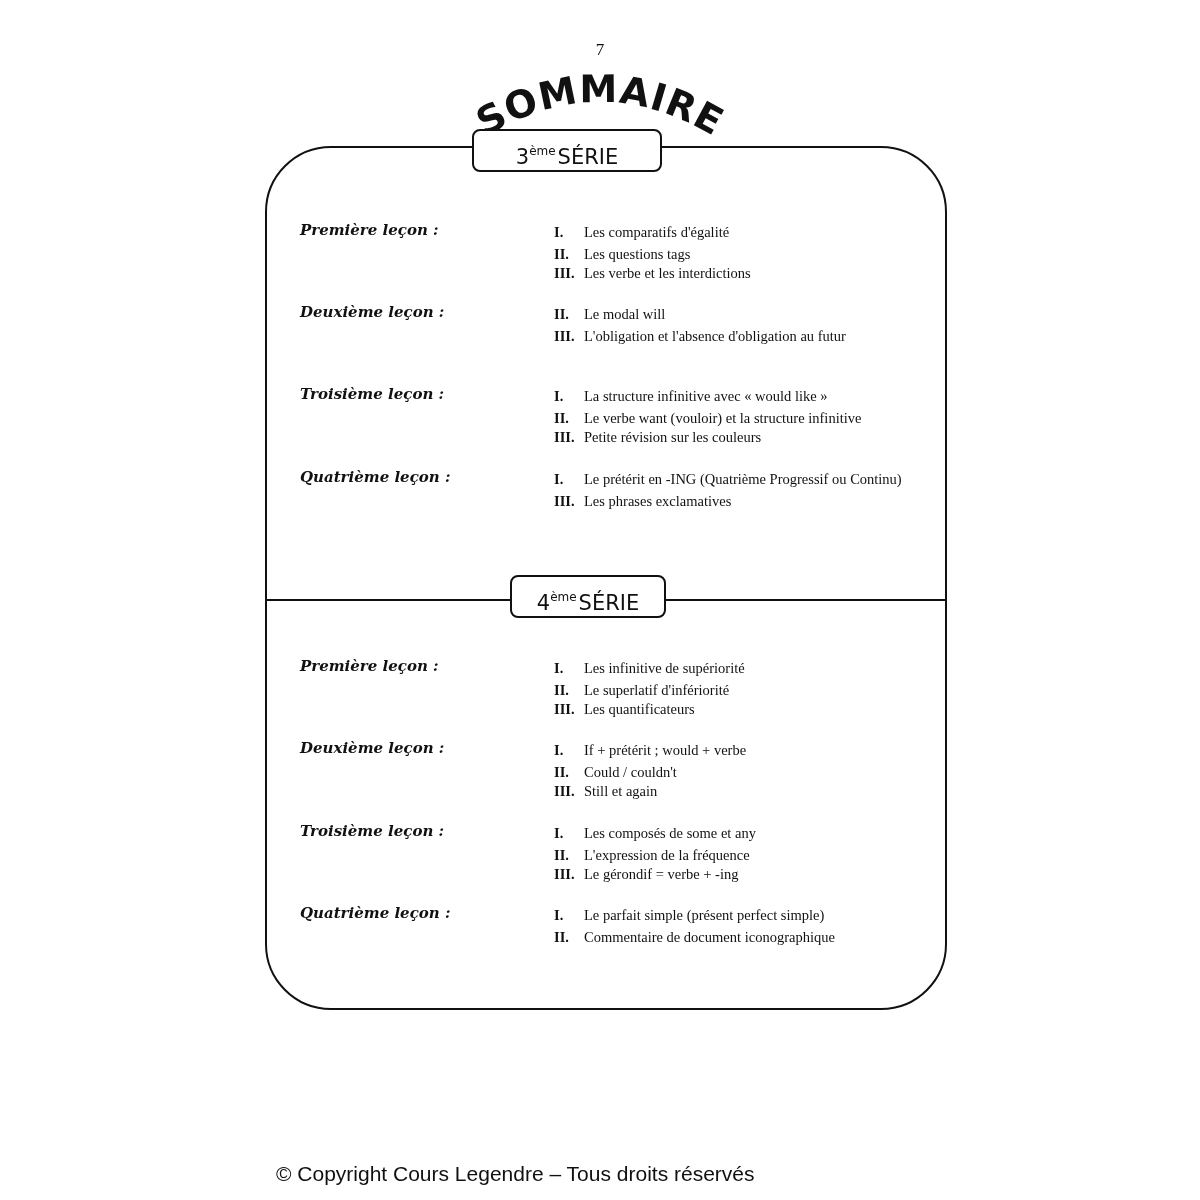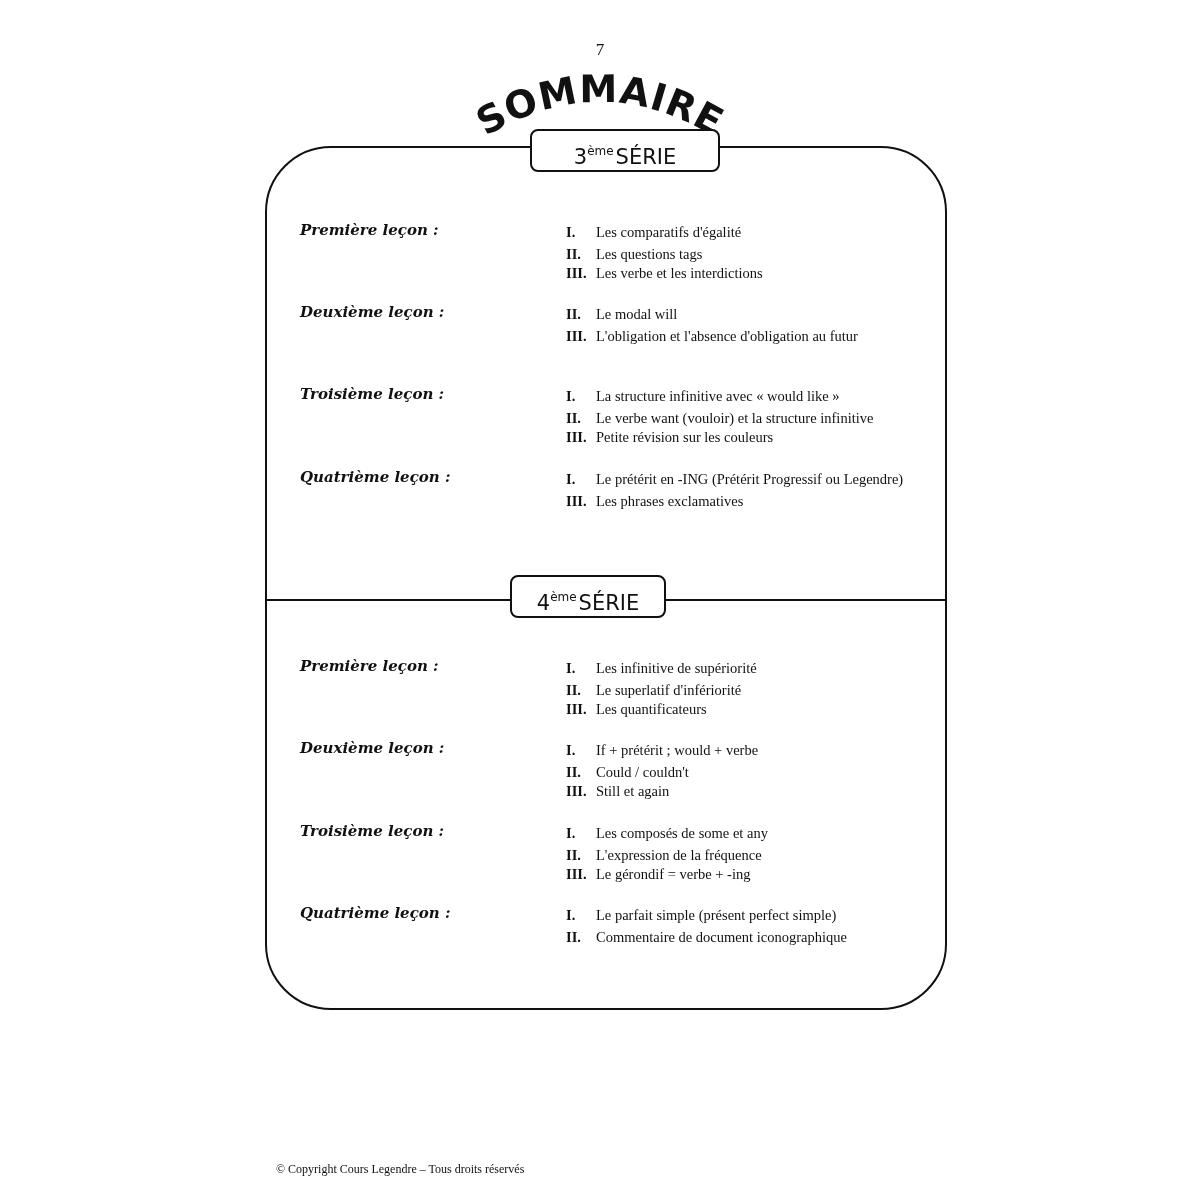--- a/index.html
+++ b/index.html
@@ -8,31 +8,31 @@
     font-family: "Liberation Serif", serif; font-size: 17px; }
   .title-svg { position: absolute; left: 470px; top: 72px; width: 260px; height: 70px; }
   .frame { position: absolute; left: 265px; top: 146px; width: 682px; height: 864px;
     border: 2px solid #111; border-radius: 66px; box-sizing: border-box; }
   .divider { position: absolute; left: 265px; top: 599px; width: 682px; height: 0;
     border-top: 2px solid #111; }
   .serie-box { position: absolute; background: #fff; border: 2px solid #111; border-radius: 8px;
     box-sizing: border-box; text-align: center;
     font-family: "DejaVu Sans", sans-serif; font-size: 21px; line-height: 40px; }
   .serie-box sup { font-size: 12px; vertical-align: 9px; margin-right: 2px; }
-  .serie-3 { left: 530px; top: 129px; width: 190px; height: 43px; }
+  .serie-3 { left: 472px; top: 129px; width: 190px; height: 43px; }
   .serie-4 { left: 510px; top: 575px; width: 156px; height: 43px; }
   .lesson { position: absolute; left: 300px; width: 620px; }
   .lesson-label { position: absolute; left: 0; top: 0;
     font-family: "DejaVu Serif", serif; font-style: italic; font-weight: bold; font-size: 15px; }
-  .items { position: absolute; left: 266px; top: 2px; }
+  .items { position: absolute; left: 254px; top: 2px; }
   .item { font-family: "Liberation Serif", serif; font-size: 14.5px; height: 19px; line-height: 19px; white-space: nowrap; }
   .item:first-child { height: 22px; }
   .num { display: inline-block; width: 30px; font-weight: bold; }
   .footer { position: absolute; left: 276px; top: 1162px;
-    font-family: Liberation Serif, serif; font-size: 12px; text-align: right; }
+    font-family: Liberation Sans, sans-serif; font-size: 21px; text-align: right; }
 </style>
 </head>
 <body>
 
 <div class="page-num">7</div>
 
 <svg class="title-svg" viewBox="0 0 260 70">
   <defs>
     <path id="arc" d="M 20 62 Q 130 -2 240 62" fill="none"></path>
   </defs>
@@ -71,21 +71,21 @@
   <div class="lesson-label">Troisième leçon :</div>
   <div class="items">
     <div class="item"><span class="num">I.</span><span>La structure infinitive  avec  « would like »</span></div>
     <div class="item"><span class="num">II.</span><span>Le verbe want (vouloir) et la structure infinitive</span></div>
     <div class="item"><span class="num">III.</span><span>Petite révision sur les couleurs</span></div>
   </div>
 </div>
 <div class="lesson" style="top:468px">
   <div class="lesson-label">Quatrième leçon :</div>
   <div class="items">
-    <div class="item"><span class="num">I.</span><span>Le prétérit en -ING (Prétérit Progressif ou Legendre)</span></div>
+    <div class="item"><span class="num">I.</span><span>Le prétérit en -ING (Quatrième Progressif ou Continu)</span></div>
     <div class="item"><span class="num">III.</span><span>Les phrases exclamatives</span></div>
   </div>
 </div>
 
 <div class="lesson" style="top:657px">
   <div class="lesson-label">Première leçon :</div>
   <div class="items">
     <div class="item"><span class="num">I.</span><span>Les infinitive de supériorité</span></div>
     <div class="item"><span class="num">II.</span><span>Le superlatif d'infériorité</span></div>
     <div class="item"><span class="num">III.</span><span>Les quantificateurs</span></div>

